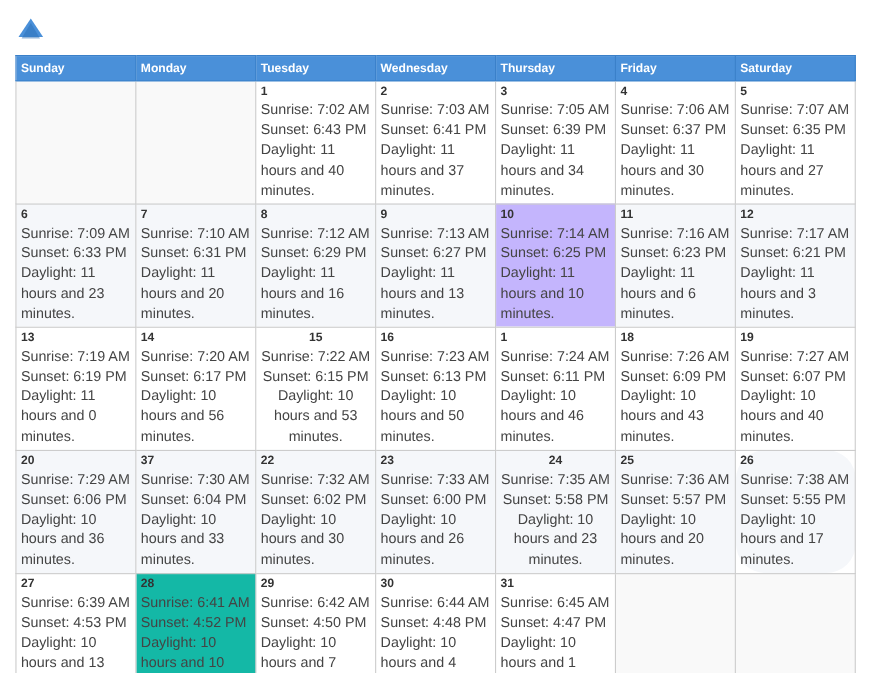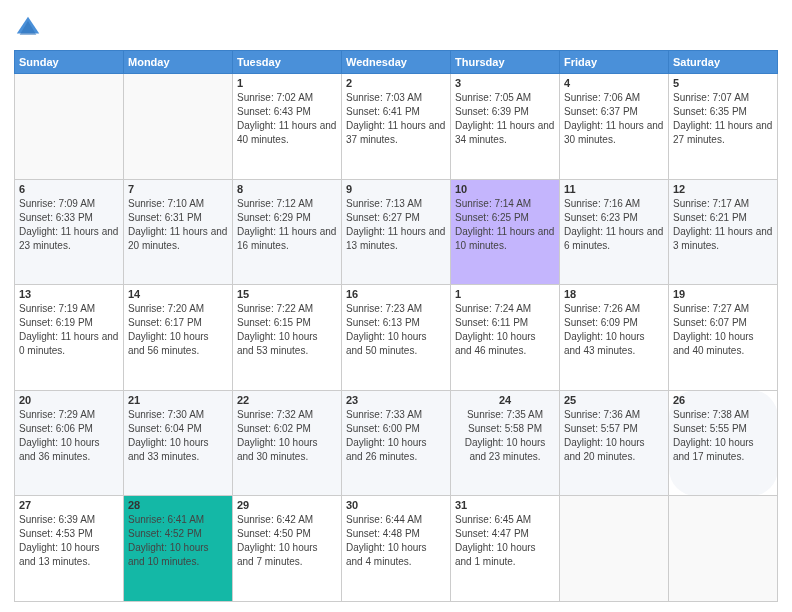--- a/index.html
+++ b/index.html
@@ -89,21 +89,21 @@
       background: #f5f7fa;
     }
     .day-number {
       font-size: 11px;
       font-weight: bold;
       color: #333;
       display: block;
       margin-bottom: 2px;
     }
     .day-info {
-      font-size: 10px;
+      font-size: 13px;
       color: #444;
       line-height: 1.4;
     }
     .empty-cell {
       background: #f9f9f9 !important;
     }
   </style>
 </head>
 <body>
 
@@ -194,21 +194,21 @@
         </tr>
         <tr>
           <td style="background: rgb(255, 255, 255);">
             <span class="day-number">13</span>
             <div class="day-info">Sunrise: 7:19 AM<br>Sunset: 6:19 PM<br>Daylight: 11 hours and 0 minutes.</div>
           </td>
           <td style="background: rgb(255, 255, 255);">
             <span class="day-number">14</span>
             <div class="day-info">Sunrise: 7:20 AM<br>Sunset: 6:17 PM<br>Daylight: 10 hours and 56 minutes.</div>
           </td>
-          <td style="background: rgb(255, 255, 255);">
+          <td style="background: rgb(255, 255, 255); text-align: center;">
             <span class="day-number">15</span>
             <div class="day-info">Sunrise: 7:22 AM<br>Sunset: 6:15 PM<br>Daylight: 10 hours and 53 minutes.</div>
           </td>
           <td style="background: rgb(255, 255, 255);">
             <span class="day-number">16</span>
             <div class="day-info">Sunrise: 7:23 AM<br>Sunset: 6:13 PM<br>Daylight: 10 hours and 50 minutes.</div>
           </td>
           <td style="background: rgb(255, 255, 255);">
             <span class="day-number">1</span>
             <div class="day-info">Sunrise: 7:24 AM<br>Sunset: 6:11 PM<br>Daylight: 10 hours and 46 minutes.</div>
@@ -221,21 +221,21 @@
             <span class="day-number">19</span>
             <div class="day-info">Sunrise: 7:27 AM<br>Sunset: 6:07 PM<br>Daylight: 10 hours and 40 minutes.</div>
           </td>
         </tr>
         <tr>
           <td style="background: rgb(245, 247, 250);">
             <span class="day-number">20</span>
             <div class="day-info">Sunrise: 7:29 AM<br>Sunset: 6:06 PM<br>Daylight: 10 hours and 36 minutes.</div>
           </td>
           <td style="background: rgb(245, 247, 250);">
-            <span class="day-number">21</span>
+            <span class="day-number">37</span>
             <div class="day-info">Sunrise: 7:30 AM<br>Sunset: 6:04 PM<br>Daylight: 10 hours and 33 minutes.</div>
           </td>
           <td style="background: rgb(245, 247, 250);">
             <span class="day-number">22</span>
             <div class="day-info">Sunrise: 7:32 AM<br>Sunset: 6:02 PM<br>Daylight: 10 hours and 30 minutes.</div>
           </td>
           <td style="background: rgb(245, 247, 250);">
             <span class="day-number">23</span>
             <div class="day-info">Sunrise: 7:33 AM<br>Sunset: 6:00 PM<br>Daylight: 10 hours and 26 minutes.</div>
           </td>

